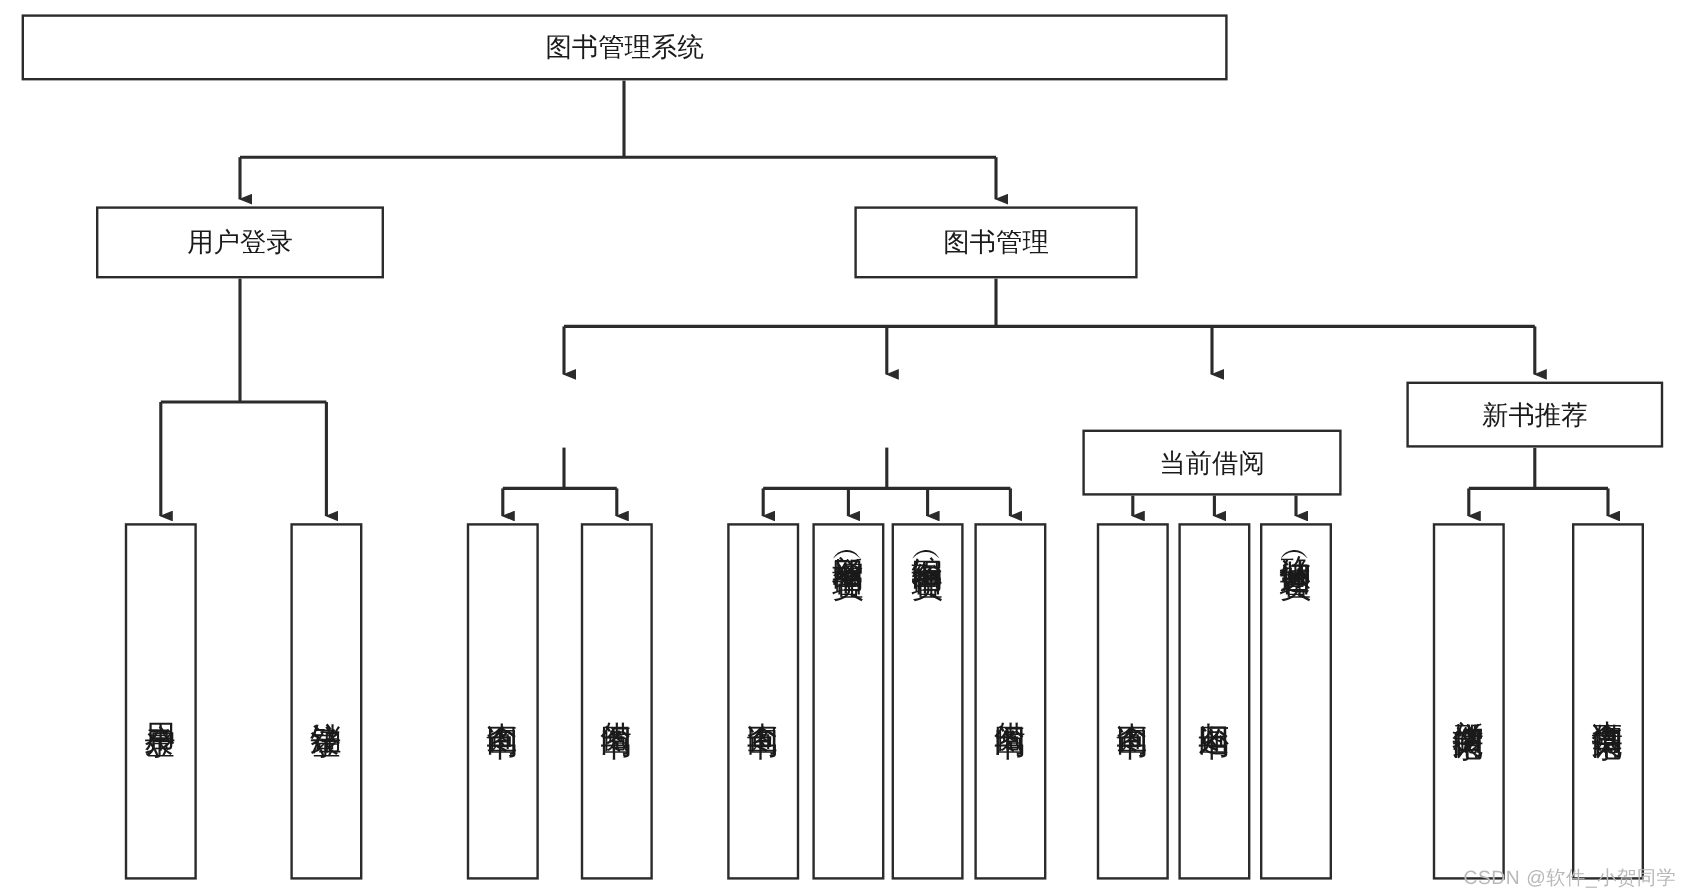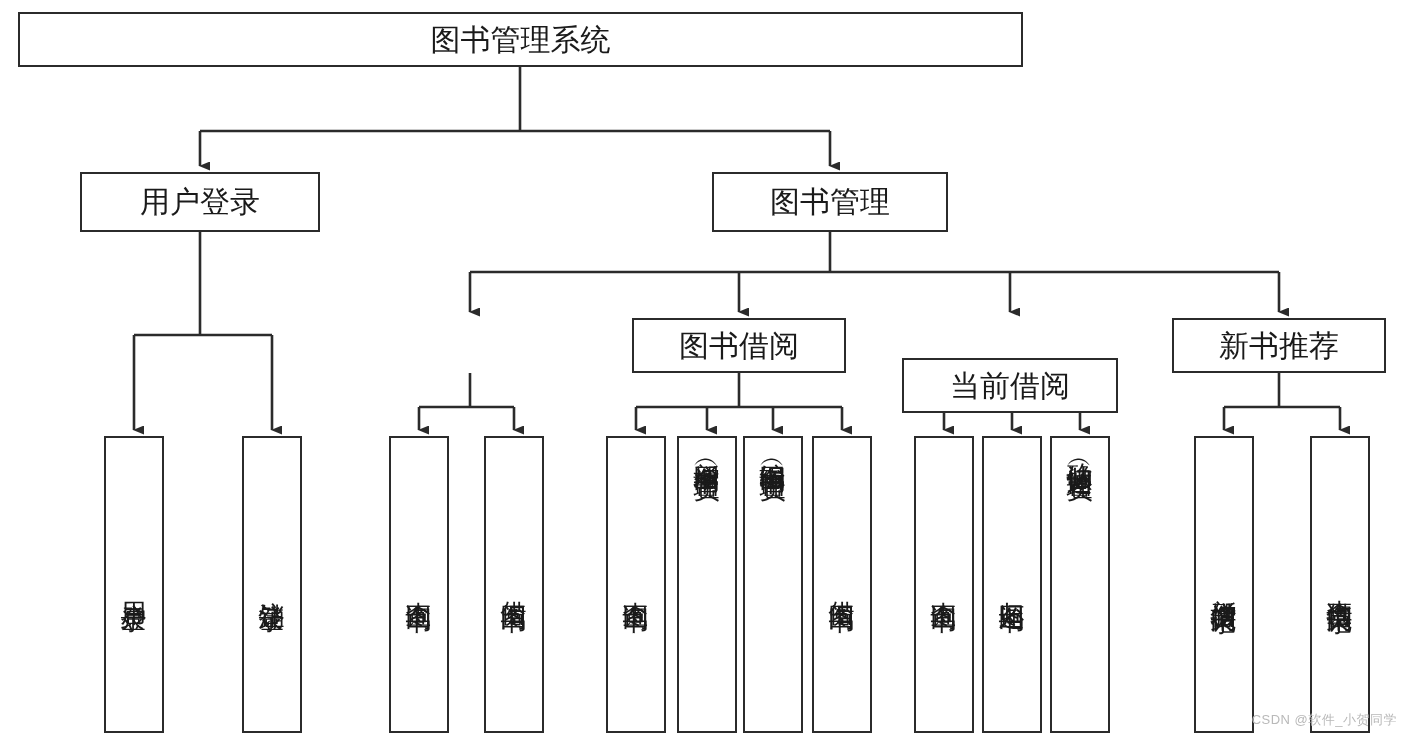--- a/index.html
+++ b/index.html
@@ -34,42 +34,42 @@
     justify-content: center;
     color: #1a1a1a;
   }
   .node-label {
     display: block;
     text-align: center;
     line-height: 1.18;
     white-space: nowrap;
   }
   .node.horizontal .node-label {
-    font-size: 30px;
+    font-size: 22px;
   }
   .node.vertical {
     align-items: flex-start;
     padding-top: 4px;
   }
   .node.vertical .node-label {
     writing-mode: vertical-rl;
     text-orientation: upright;
     font-size: 26px;
     letter-spacing: 2px;
     line-height: 1;
   }
   .node.vertical.centered {
     align-items: center;
     padding-top: 0;
   }
   #watermark {
     position: absolute;
     right: 8px;
-    bottom: 18px;
-    font-size: 13px;
+    bottom: 4px;
+    font-size: 16px;
     color: #b9b9b9;
     white-space: nowrap;
     letter-spacing: 0.5px;
   }
 </style>
 </head>
 <body>
 
 <div id="diagram-canvas">
 
@@ -130,23 +130,20 @@
     <span class="node-label">图书管理系统</span>
   </div>
 
   <div class="node horizontal" style="left:80px; top:172px; width:240px; height:60px;">
     <span class="node-label">用户登录</span>
   </div>
   <div class="node horizontal" style="left:712px; top:172px; width:236px; height:60px;">
     <span class="node-label">图书管理</span>
   </div>
 
-  <div class="node horizontal" style="left:632px; top:318px; width:214px; height:55px;">
-    <span class="node-label">图书借阅</span>
-  </div>
   <div class="node horizontal" style="left:902px; top:318px; width:216px; height:55px;margin-top:40px;">
     <span class="node-label">当前借阅</span>
   </div>
   <div class="node horizontal" style="left:1172px; top:318px; width:214px; height:55px;">
     <span class="node-label">新书推荐</span>
   </div>
 
   <div class="node vertical centered" style="left:104px; top:436px; width:60px; height:297px;">
     <span class="node-label">用户登录</span>
   </div>

